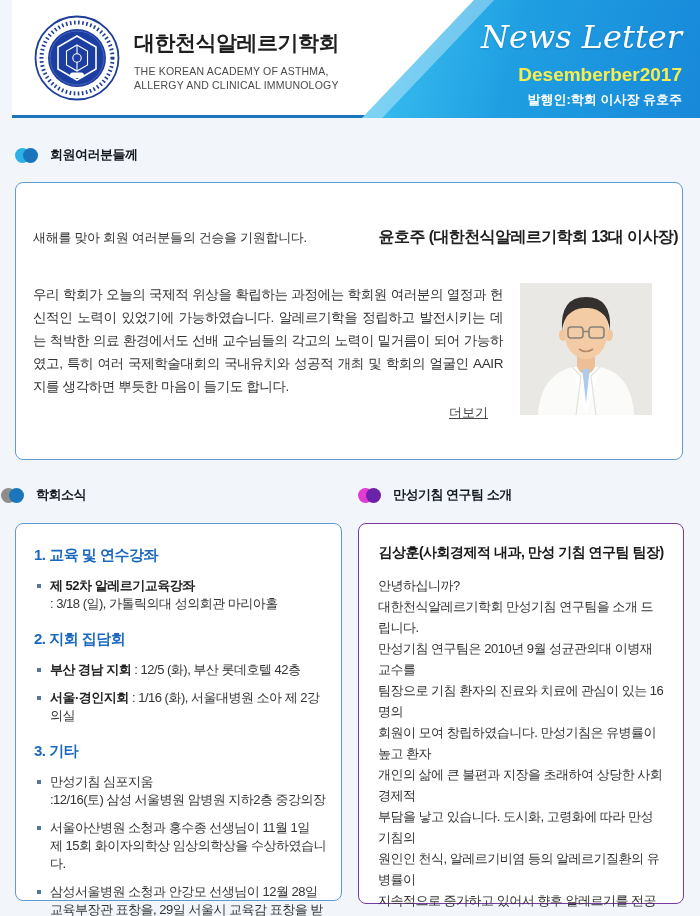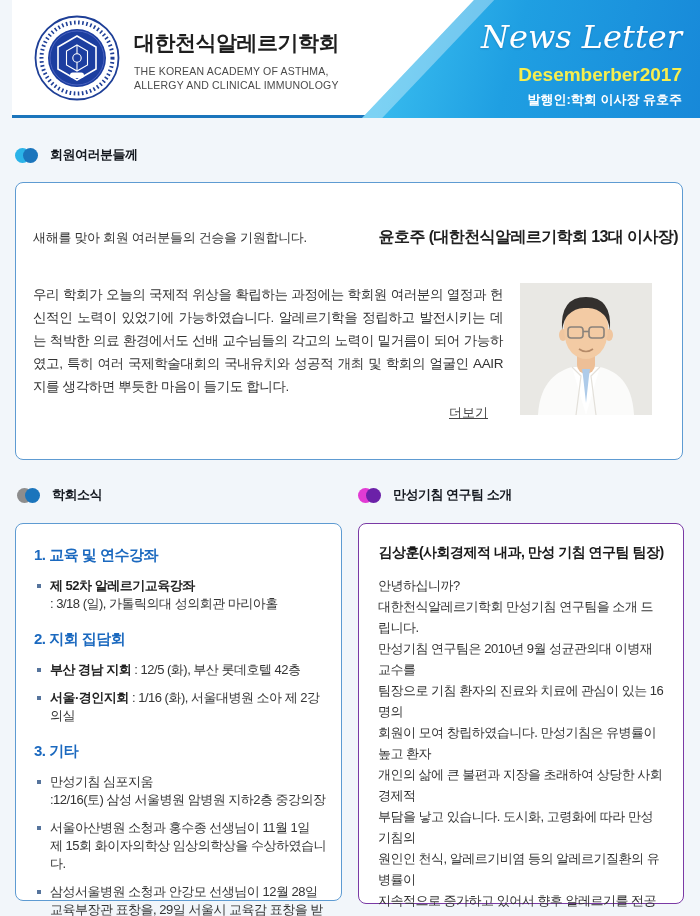--- a/index.html
+++ b/index.html
@@ -26,21 +26,21 @@
   .sec { position:absolute; display:flex; align-items:center; }
   .sec-dots { position:relative; width:24px; height:15px; margin-right:11px; }
   .sec-dots i { position:absolute; top:0; width:15px; height:15px; border-radius:50%; }
   .sec-dots .d1 { left:0; }
   .sec-dots .d2 { left:8px; }
   .sec1 .d1 { background:#2bb3e8; } .sec1 .d2 { background:#1b75bc; }
   .sec2 .d1 { background:#8d8d8d; } .sec2 .d2 { background:#1b75bc; }
   .sec3 .d1 { background:#e23bd4; } .sec3 .d2 { background:#6b21a8; }
   .sec-title { font-size:13px; font-weight:bold; color:#14181f; letter-spacing:-0.5px; }
   .sec1 { left:15px; top:146px; }
-  .sec2 { left:17px; top:486px;text-align:center; }
+  .sec2 { left:1px; top:486px;text-align:center; }
   .sec3 { left:358px; top:486px; }
 
   
   .box { position:absolute; background:#fff; border-radius:8px; }
   .box-blue { border:1px solid #5e9bd2; }
   .box-purple { border:1px solid #7a3aa5; }
   .box1 { left:15px; top:182px; width:668px; height:278px; }
   .box2 { left:15px; top:523px; width:327px; height:378px; }
   .box3 { left:358px; top:523px; width:326px; height:381px; }
 

